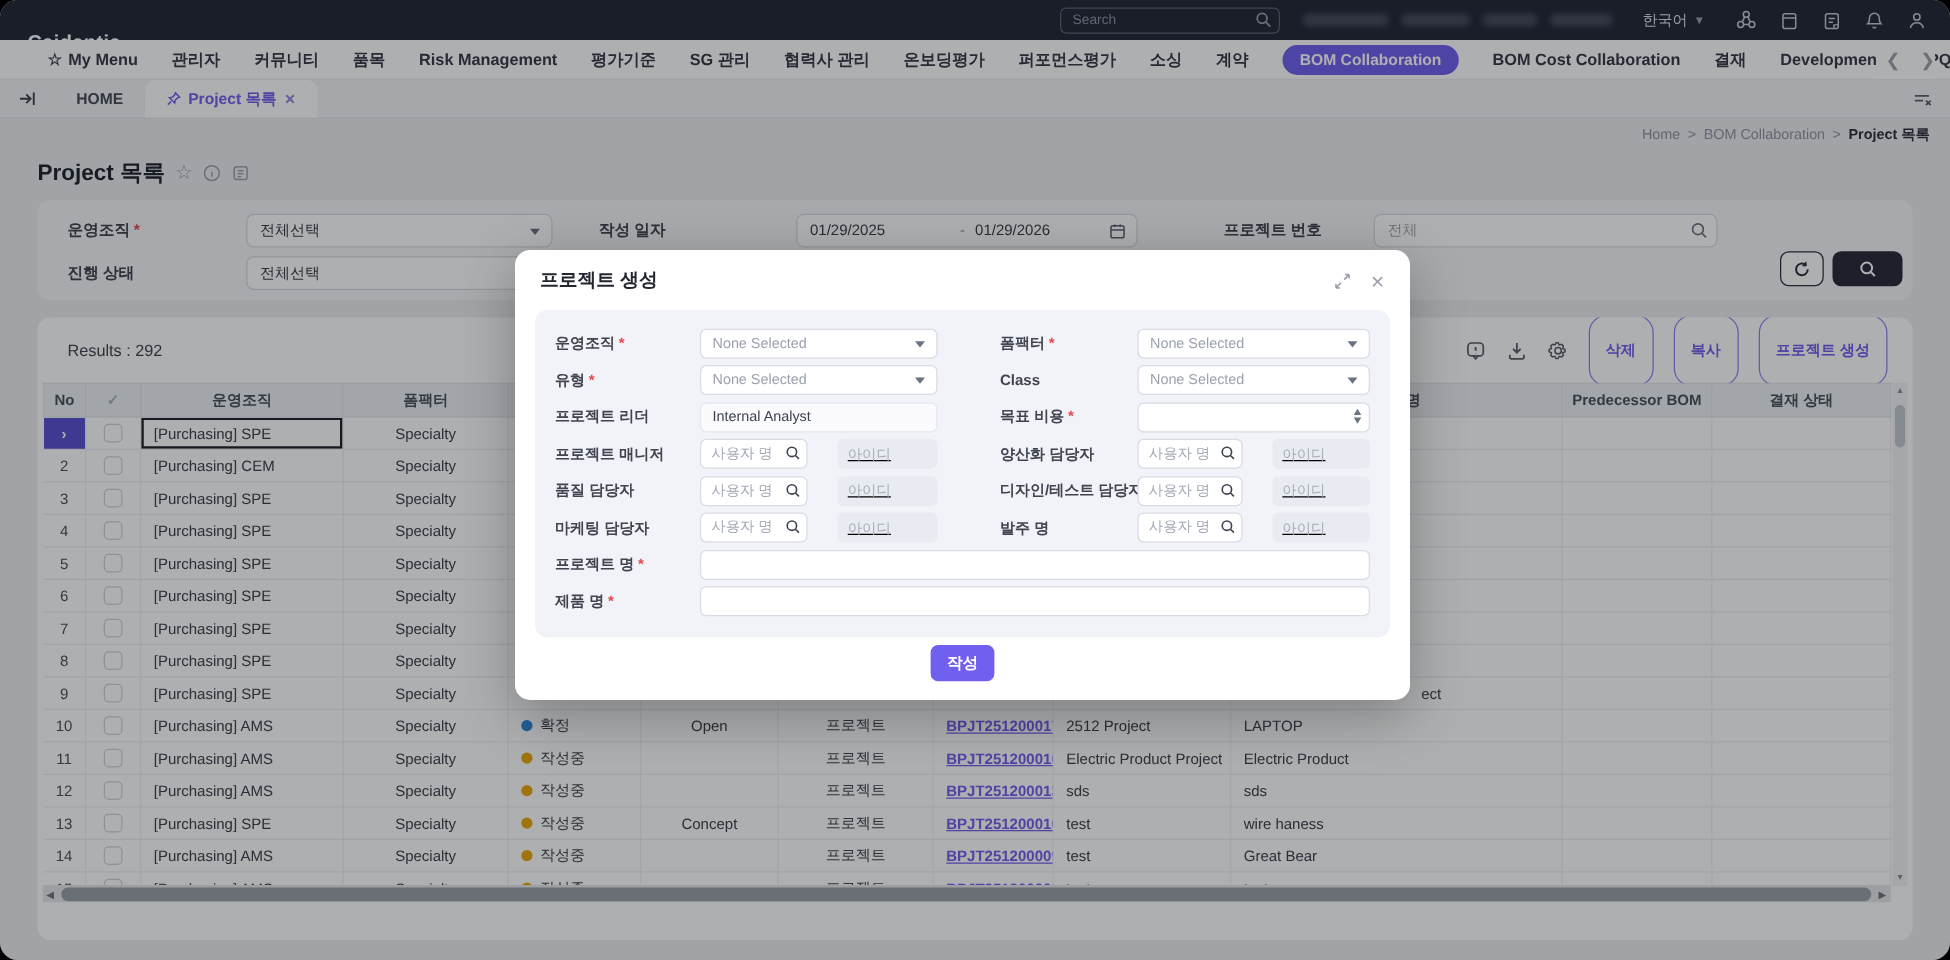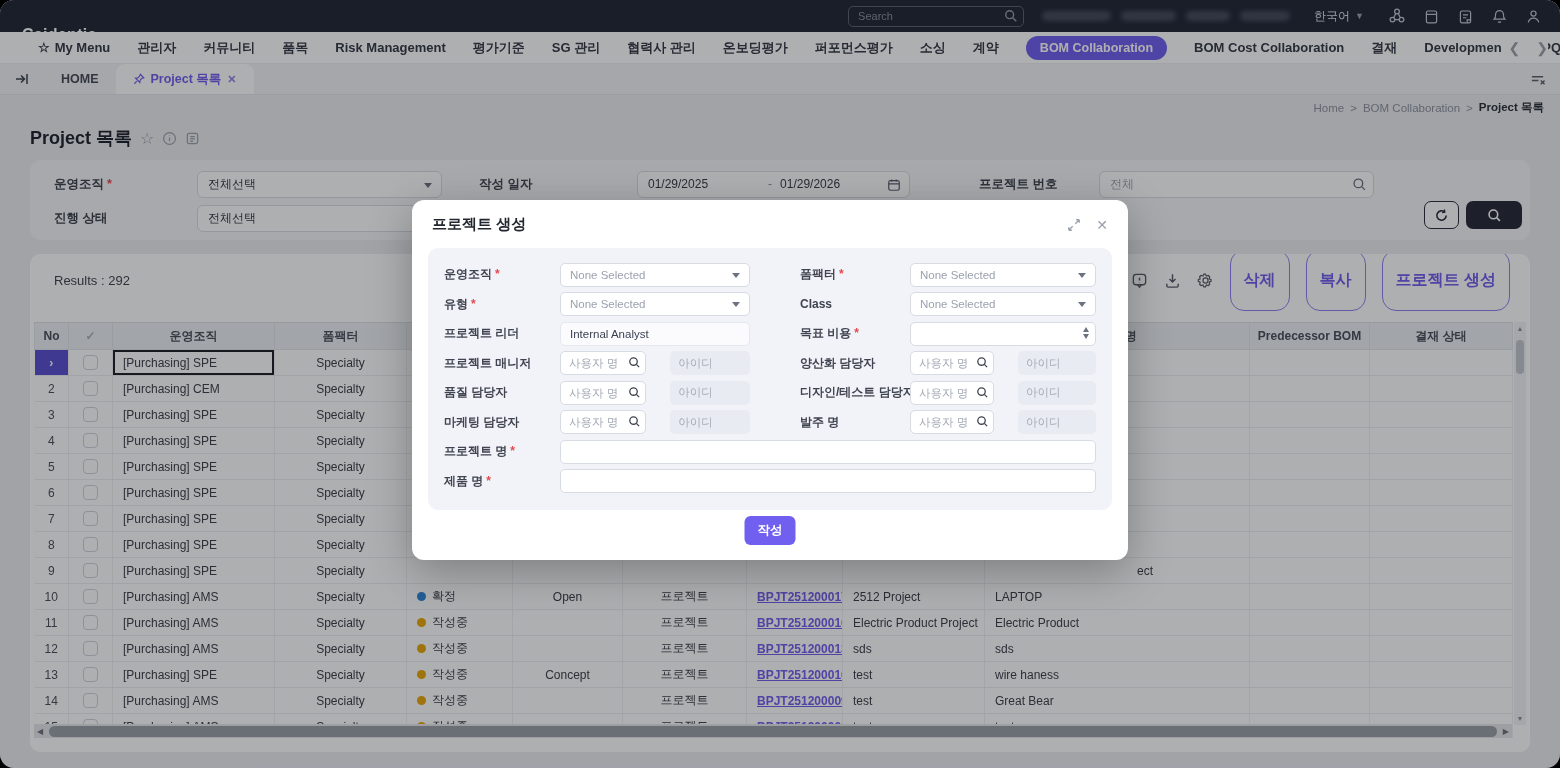--- a/index.html
+++ b/index.html
@@ -65,23 +65,23 @@
   .fbtns{position:absolute;right:8px;bottom:11px;display:flex;gap:7px;}
   .refresh-btn{width:35px;height:28px;border:1px solid #2b2f3e;border-radius:7px;background:#fff;display:flex;align-items:center;justify-content:center;cursor:pointer;}
   .search-btn{width:56px;height:28px;border:none;border-radius:7px;background:#272b3a;display:flex;align-items:center;justify-content:center;cursor:pointer;}
 
   
   .card{margin:14px 30px 0;background:#fff;border-radius:10px;height:498px;position:relative;overflow:hidden;}
   .resultsbar{height:52px;display:flex;align-items:center;padding:0 20px 0 24px;}
   .results{font-size:13px;color:#3f4450;}
   .rb-right{margin-left:auto;display:flex;align-items:center;gap:16px;}
   .rb-ic{color:#555b68;display:flex;cursor:pointer;}
-  .obtn{border:1px solid var(--accent-dim);color:var(--accent);background:#fff;font-size:16px;font-weight:600;padding:19px 13px;border-radius:14px;cursor:pointer;}
-
-  .twrap{position:relative;margin:16px 4px;height:416px;overflow:hidden;}
+  .obtn{border:1px solid var(--accent-dim);color:var(--accent);background:#fff;font-size:12px;font-weight:600;padding:19px 13px;border-radius:14px;cursor:pointer;}
+
+  .twrap{position:relative;margin:0 4px;height:416px;overflow:hidden;}
   table{border-collapse:collapse;table-layout:fixed;width:1478px;}
   th{background:var(--hdr);font-size:12px;font-weight:700;color:#494f5c;height:27px;border:1px solid #e2e5eb;border-top:1px solid #dde0e7;}
   td{height:26px;font-size:12px;color:#3b404c;border-bottom:1px solid #eceef2;border-right:1px solid #f0f1f5;padding:0 10px;overflow:hidden;white-space:nowrap;}
   td.c{text-align:center;padding:0 4px;}
   td.no{text-align:center;color:#4a4f5a;padding:0;}
   td.no.sel{background:#5b4fd1;color:#fff;font-weight:700;}
   .cb{width:15px;height:15px;border:1.5px solid #ced3dc;border-radius:4px;background:#fff;margin:0 auto;cursor:pointer;}
   .focuscell{box-shadow:inset 0 0 0 2px #1d2027;}
   .dot{display:inline-block;width:9px;height:9px;border-radius:50%;margin-right:6px;vertical-align:-1px;}
   .dot.blue{background:#2e86d8;} .dot.yellow{background:#eaa70b;}
@@ -106,21 +106,21 @@
   .frow.full .wide{grid-column:2 / -1;}
   .mlabel{font-size:12px;font-weight:600;color:#3f4450;white-space:nowrap;}
   .fld{position:relative;height:24px;}
   .fld.sel2{background:#fff;border:1px solid var(--inp-border);border-radius:5px;display:flex;align-items:center;padding:0 20px 0 9px;font-size:11.5px;color:#9ba1ae;cursor:pointer;}
   .fld.sel2 .caret{top:9px;}
   .fld.ro{background:#fbfbfe;border:1px solid #e4e7ef;border-radius:5px;display:flex;align-items:center;padding:10px 9px;font-size:11.5px;color:#3c4250;}
   .fld.num{background:#fff;border:1px solid var(--inp-border);border-radius:5px;}
   .spin{position:absolute;right:6px;top:4px;display:flex;flex-direction:column;gap:2px;cursor:pointer;}
   .spin i{width:0;height:0;border-left:3.5px solid transparent;border-right:3.5px solid transparent;display:block;}
   .spin .up{border-bottom:5px solid #6b7280;} .spin .dw{border-top:5px solid #6b7280;}
-  .userfld{display:flex;gap:24px;height:24px;}
+  .userfld{display:flex;gap:24px;height:24px;text-decoration:underline;}
   .usearch{position:relative;flex:1.35;}
   .usearch input{width:100%;height:24px;border:1px solid var(--inp-border);border-radius:5px;font-size:11.5px;padding:0 22px 0 8px;outline:none;}
   .usearch input::placeholder{color:#a2a8b4;}
   .usearch .mag{position:absolute;right:5px;top:5px;}
   .uid{flex:1;height:24px;background:#e9ebf2;border-radius:5px;display:flex;align-items:center;padding:0 8px;font-size:11.5px;color:#a6abb7;}
   .winp{height:24px;}
   .winp input{width:100%;height:24px;border:1px solid var(--inp-border);border-radius:5px;outline:none;padding:0 8px;font-size:12px;background:#fff;}
   .msubmit{position:absolute;bottom:15px;left:50%;transform:translateX(-50%);background:var(--accent);color:#fff;border:none;font-size:12.5px;font-weight:700;padding:6px 13px;border-radius:6px;cursor:pointer;}
 </style>
 </head>

